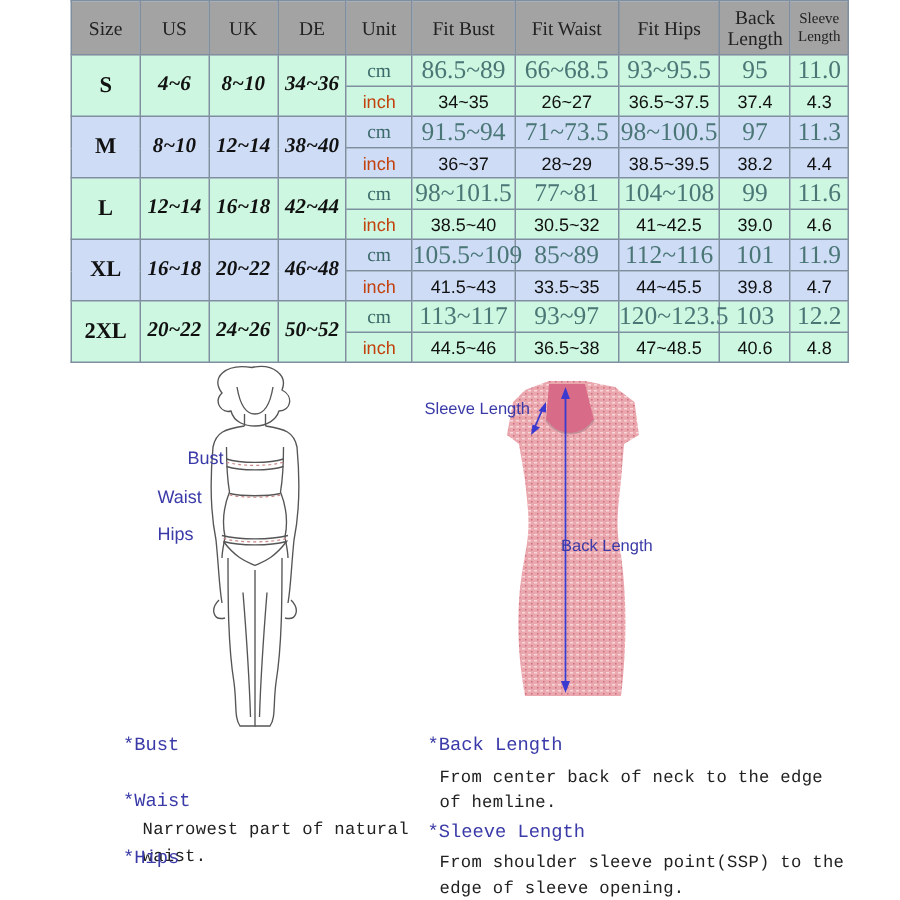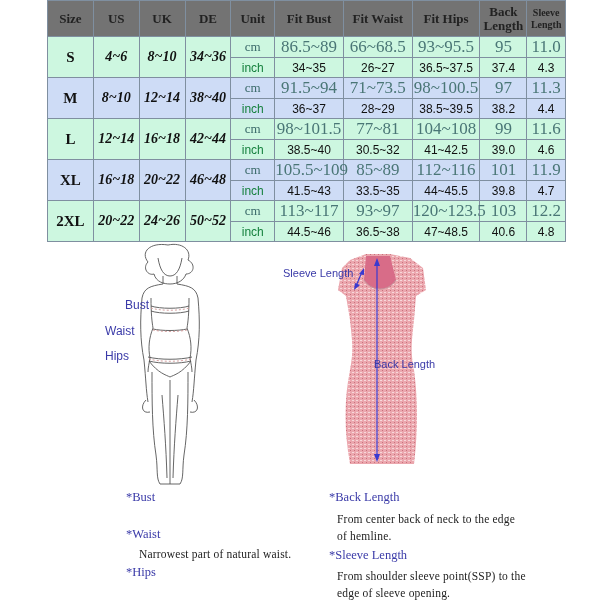--- a/index.html
+++ b/index.html
@@ -7,38 +7,38 @@
 
     .size-table {
       position: absolute; left: 47px; top: 0; width: 519px;
       border-collapse: collapse; table-layout: fixed;
       font-family: "Liberation Serif", serif;
     }
     .size-table td, .size-table th {
       border: 1px solid #7f8fa0; padding: 0; text-align: center; vertical-align: middle;
     }
     .size-table th {
-      background: #737373; height: 35px; font-weight: bold; font-size: 13px; color: #222;
+      background: #a3a3a3; height: 35px; font-weight: normal; font-size: 13px; color: #222;
       line-height: 14px;
     }
     .size-table th.small { font-size: 10px; line-height: 12px; }
     .size-table td { height: 19px; font-size: 13px; }
     tr.g td { background: #cdf7e0; }
     tr.b td { background: #cedcf6; }
     td.size { font-weight: bold; font-size: 15px; color: #111; }
     td.reg { font-style: italic; font-weight: bold; font-size: 14px; color: #111; }
     td.unit-cm { font-family: "Liberation Serif", serif; color: #3b6a6a; font-size: 13px; }
-    td.unit-in { font-family: "Liberation Sans", sans-serif; color: #15803d; font-size: 12px; }
+    td.unit-in { font-family: "Liberation Sans", sans-serif; color: #c2410c; font-size: 12px; }
     td.cm { color: #4a7676; font-size: 17px; }
     td.in { font-family: "Liberation Sans", sans-serif; color: #111; font-size: 12px; }
 
     .figure { position: absolute; }
     .label-blue { font-family: "Liberation Sans", sans-serif; color: #3a3aa8; font-size: 12px; position: absolute; }
 
-    .desc { position: absolute; font-family: Liberation Serif, serif; margin-left: 44px; }
+    .desc { position: absolute; font-family: Liberation Mono, monospace; }
     .desc .head { color: #3a3aa8; font-size: 12.5px; position: absolute; white-space: nowrap; }
     .desc .body { color: #222; font-size: 11.5px; position: absolute; line-height: 18px; letter-spacing: 0.2px; }
   </style>
 </head>
 <body>
 
 <table class="size-table">
   <colgroup>
     <col style="width:44px">
       <col style="width:44px">

